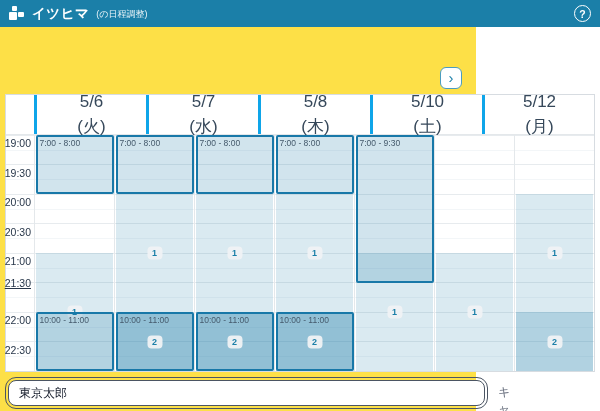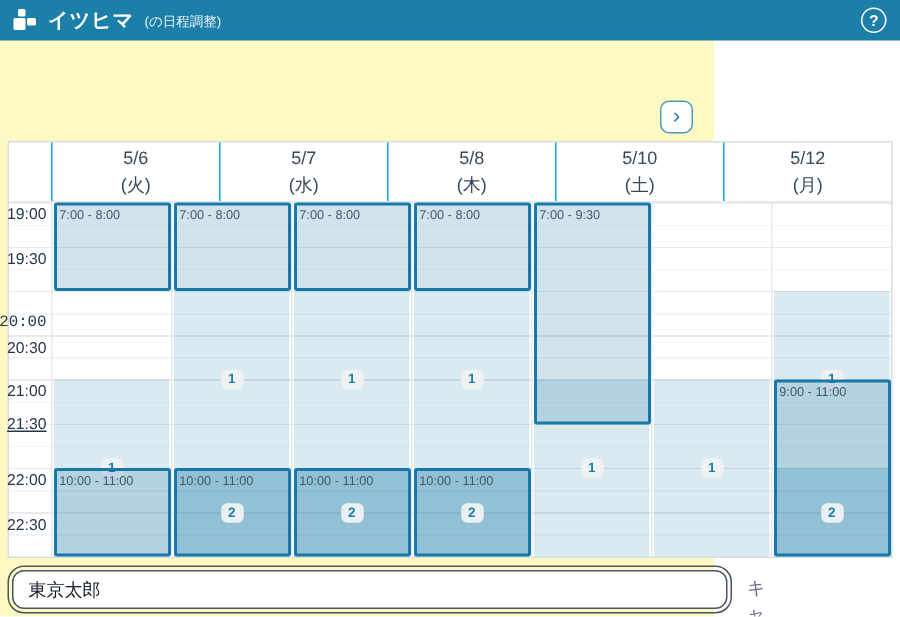--- a/index.html
+++ b/index.html
@@ -1,18 +1,18 @@
 <!DOCTYPE html>
 <html><head>
 <meta charset="utf-8">
 <style>
   * { margin:0; padding:0; box-sizing:border-box; }
   html,body { width:600px; height:411px; background:#fff; overflow:hidden;
     font-family:"Liberation Sans","DejaVu Sans",sans-serif; }
-  .app { position:relative; width:476px; height:411px; background:#fef9c3;padding-left:48px; }
+  .app { position:relative; width:476px; height:411px; background:#fde047;padding-left:48px; }
 
   
   .appbar { position:absolute; left:0; top:0; width:600px; height:27px;
     background:#1b7fa8; display:flex; align-items:center; padding:0 9px; }
   .logo { position:relative; width:16px; height:15px; flex:0 0 auto; }
   .logo i { position:absolute; background:#fff; border-radius:1px; }
   .logo .a { left:3px; top:0; width:5px; height:5px; }
   .logo .b { left:0; top:6px; width:8px; height:8px; }
   .logo .c { left:9px; top:6px; width:6px; height:5px; }
   .brand { color:#fff; font-size:13.5px; font-weight:bold; margin-left:7px; letter-spacing:.5px; }
@@ -26,22 +26,22 @@
     color:#1e293b; letter-spacing:.2px; }
 
   .next-btn { position:absolute; right:14px; top:67px; width:22px; height:22px;
     background:#fff; border:1px solid #4a9cbf; border-radius:6px; color:#1b7fa8;
     font-size:15px; line-height:18px; text-align:center; cursor:pointer; padding:0; }
 
   
   .cal { position:absolute; left:5px; top:94px; width:590px; border:1px solid #d7dce1; background:#fff; }
   .cal-head { display:flex; height:40px; border-bottom:1px solid #e4e8eb; }
   .cal-head .corner { width:28px; flex:0 0 auto; }
-  .day-head { flex:1 1 0; border-left:1px solid #0ea5e9; display:flex; flex-direction:column;
-    align-items:center; justify-content:center; font-size:12px; color:#36485a; line-height:1.45; }
+  .day-head { flex:1 1 0; border-left:3px solid #0ea5e9; display:flex; flex-direction:column;
+    align-items:center; justify-content:center; font-size:17px; color:#36485a; line-height:1.45; }
   .cal-body { position:relative; display:flex; height:236px;
     background-image:
       repeating-linear-gradient(to bottom, #e7ebee 0 1px, transparent 1px 29.5px),
       repeating-linear-gradient(to bottom, #f3f6f8 0 1px, transparent 1px 14.75px);
   }
   .time-col { position:relative; width:28px; flex:0 0 auto; }
   .time-label { position:absolute; right:3px; font-size:10.5px; color:#273649; }
   .day-col { position:relative; flex:1 1 0; border-left:1px solid #e4e8eb; cursor:pointer; }
 
   .shade { position:absolute; left:1px; right:1px; z-index:1; }
@@ -111,21 +111,21 @@
         </div>
         <div class="day-head">
           <span>5/12</span>
           <span>(月)</span>
         </div>
       </div>
     <div class="cal-body">
       <div class="time-col">
           <div class="time-label" style="top: 2px;">19:00</div>
           <div class="time-label" style="top: 31.5px;">19:30</div>
-          <div class="time-label" style="top: 74px; font-family: Liberation Mono, monospace;">20:00</div>
+          <div class="time-label" style="top: 61px;">20:00</div>
           <div class="time-label" style="top: 90.5px;">20:30</div>
           <div class="time-label" style="top: 120px; margin-left: 36px;">21:00</div>
           <div class="time-label" style="top: 142px; text-decoration: underline;">21:30</div>
           <div class="time-label" style="top: 179px;">22:00</div>
           <div class="time-label" style="top: 208.5px;">22:30</div>
         </div>
 
     <div class="day-col">
           <div class="shade l1" style="top: 118px; height: 118px;"></div>
           <div class="count-badge behind" style="top: 177px;">1</div>
@@ -181,23 +181,20 @@
         </div>
         <div class="day-col">
           <div class="shade l1" style="top: 118px; height: 118px;"></div>
           <div class="count-badge front" style="top: 177px;">1</div>
         </div>
         <div class="day-col">
           <div class="shade l1" style="top: 59px; height: 118px;"></div>
           <div class="shade l2" style="top: 177px; height: 59px;"></div>
           <div class="count-badge behind" style="top: 118px;">1</div>
           <div class="count-badge front" style="top: 206.5px;">2</div>
-          <div class="slot-block" style="top: 118px; height: 118px;">
-            <span class="slot-label">9:00 - 11:00</span>
-          </div>
         </div>
       </div>
   </div>
 
   <input class="name-input" type="text" value="東京太郎" style="">
   <button class="cancel-btn">キャンセル</button>
 
 </div>
 
 </body></html>

